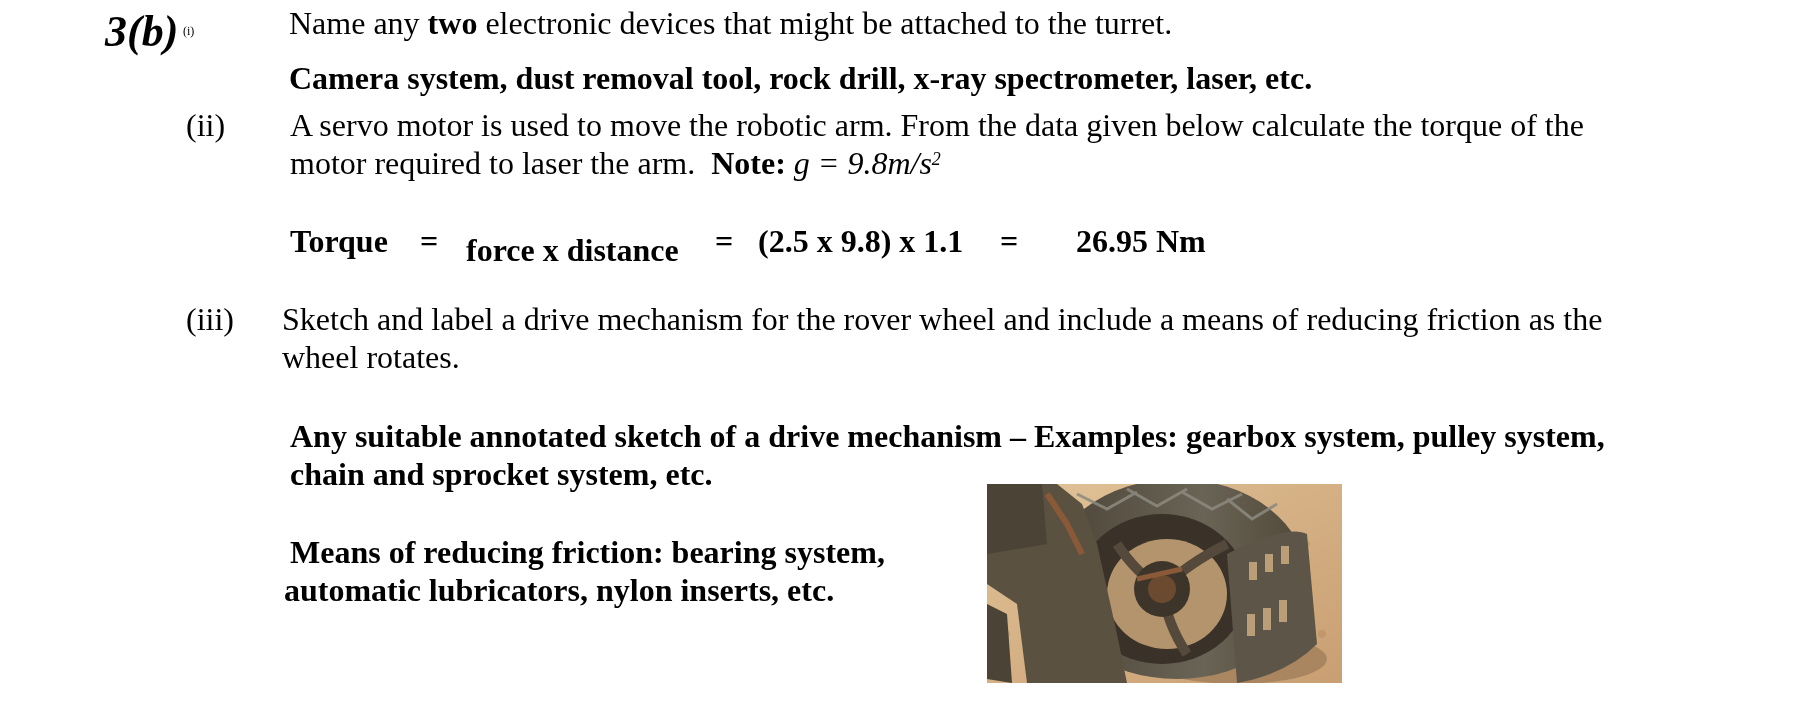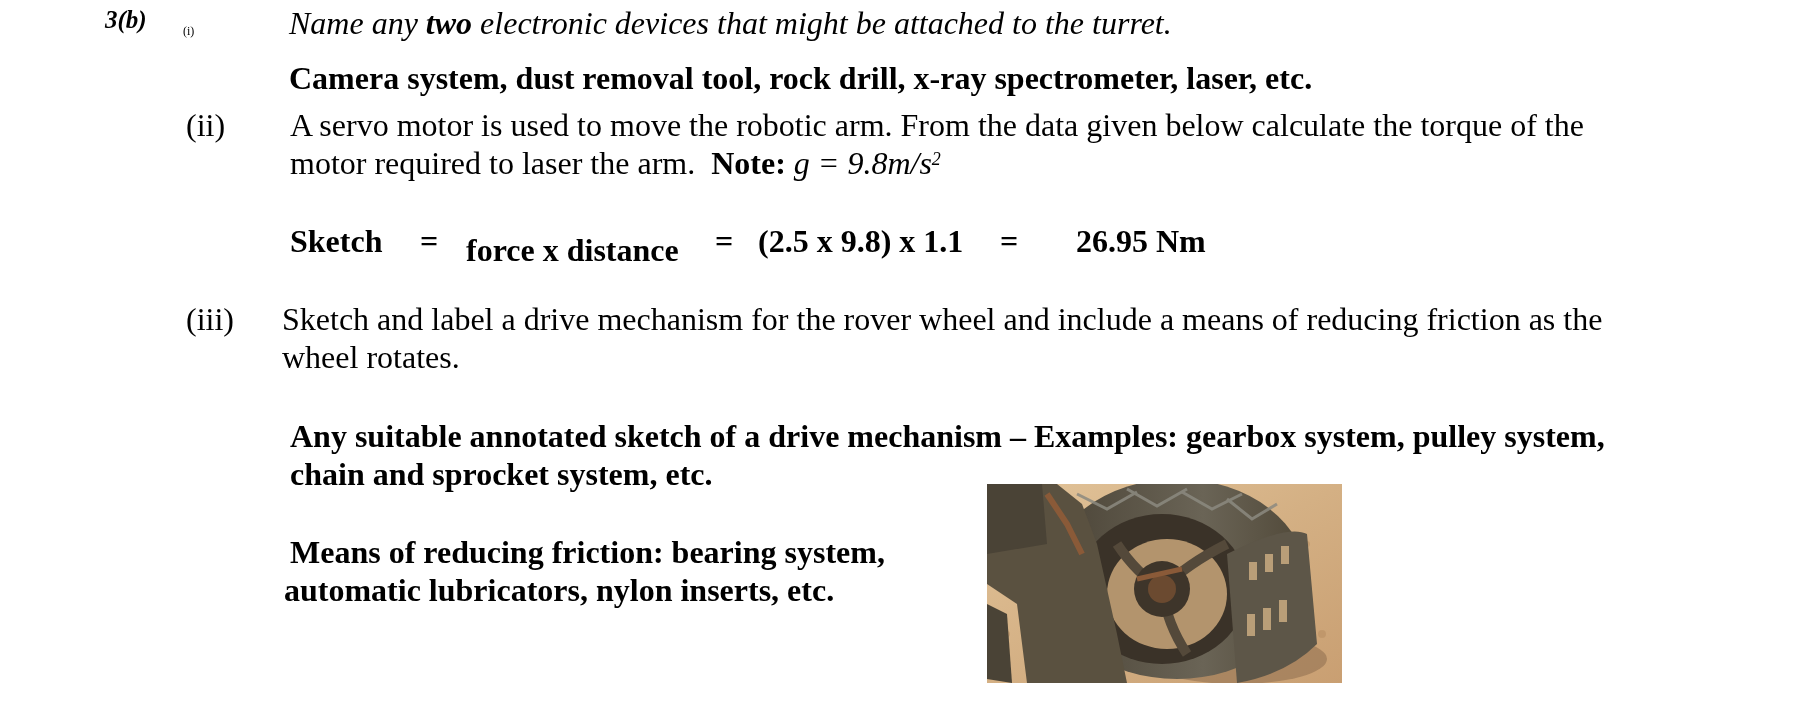--- a/index.html
+++ b/index.html
@@ -2,46 +2,46 @@
 <html><head>
 <meta charset="utf-8">
 <style>
   html, body { margin:0; padding:0; background:#ffffff; }
   body { width:1818px; height:713px; position:relative; overflow:hidden;
          font-family:"Liberation Serif","DejaVu Serif",serif; color:#000; }
   .abs { position:absolute; white-space:nowrap; }
   .t { font-size:32px; line-height:38px; }
   .b { font-weight:bold; }
   .i { font-style:italic; }
-  .num { font-size:25px; font-weight:bold; font-style:italic; }
+  .num { font-size:44px; font-weight:bold; font-style:italic; }
   .tiny { font-size:12px; }
   sup { font-size:18px; vertical-align:top; position:relative; top:-4px; }
   .eq span { display:inline-block; }
   .photo { position:absolute; left:987px; top:484px; width:355px; height:199px; overflow:hidden; }
 </style>
 </head>
 <body>
 
 <div class="abs num" style="left:105px; top:6px;">3(b)</div>
 <div class="abs tiny" style="left:183px; top:24px;">(i)</div>
 
-<div class="abs t" style="left:289px; top:4px;font-style:italic;">
+<div class="abs t" style="left:289px; top:4px;">
   <span>Name any </span><span class="b">two</span><span> electronic devices that might be attached to the turret.</span>
 </div>
 
 <div class="abs t b" style="left:289px; top:59px;">Camera system, dust removal tool, rock drill, x-ray spectrometer, laser, etc.</div>
 
 <div class="abs t" style="left:186px; top:106px;">(ii)</div>
 <div class="abs t" style="left:290px; top:106px;">A servo motor is used to move the robotic arm.  From the data given below calculate the torque of the</div>
 <div class="abs t" style="left:290px; top:144px;">
   <span style="white-space:pre;">motor required to laser the arm.  </span><span class="b">Note:</span> <span class="i">g = 9.8m/s</span><sup class="i">2</sup>
 </div>
 
 <div class="abs t b eq" style="left:290px; top:222px;">
-  <span>Sketch</span>
+  <span>Torque</span>
   <span style="position:absolute; left:130px;">=</span>
   <span style="position:absolute; left:176px;margin-top:9px;">force x distance</span>
   <span style="position:absolute; left:425px;">=</span>
   <span style="position:absolute; left:468px;">(2.5 x 9.8) x 1.1</span>
   <span style="position:absolute; left:710px;">=</span>
   <span style="position:absolute; left:738px;margin-left:48px;">26.95 Nm</span>
 </div>
 
 <div class="abs t" style="left:186px; top:300px;">(iii)</div>
 <div class="abs t" style="left:282px; top:300px;">Sketch and label a drive mechanism for the rover wheel and include a means of reducing friction as the</div>

